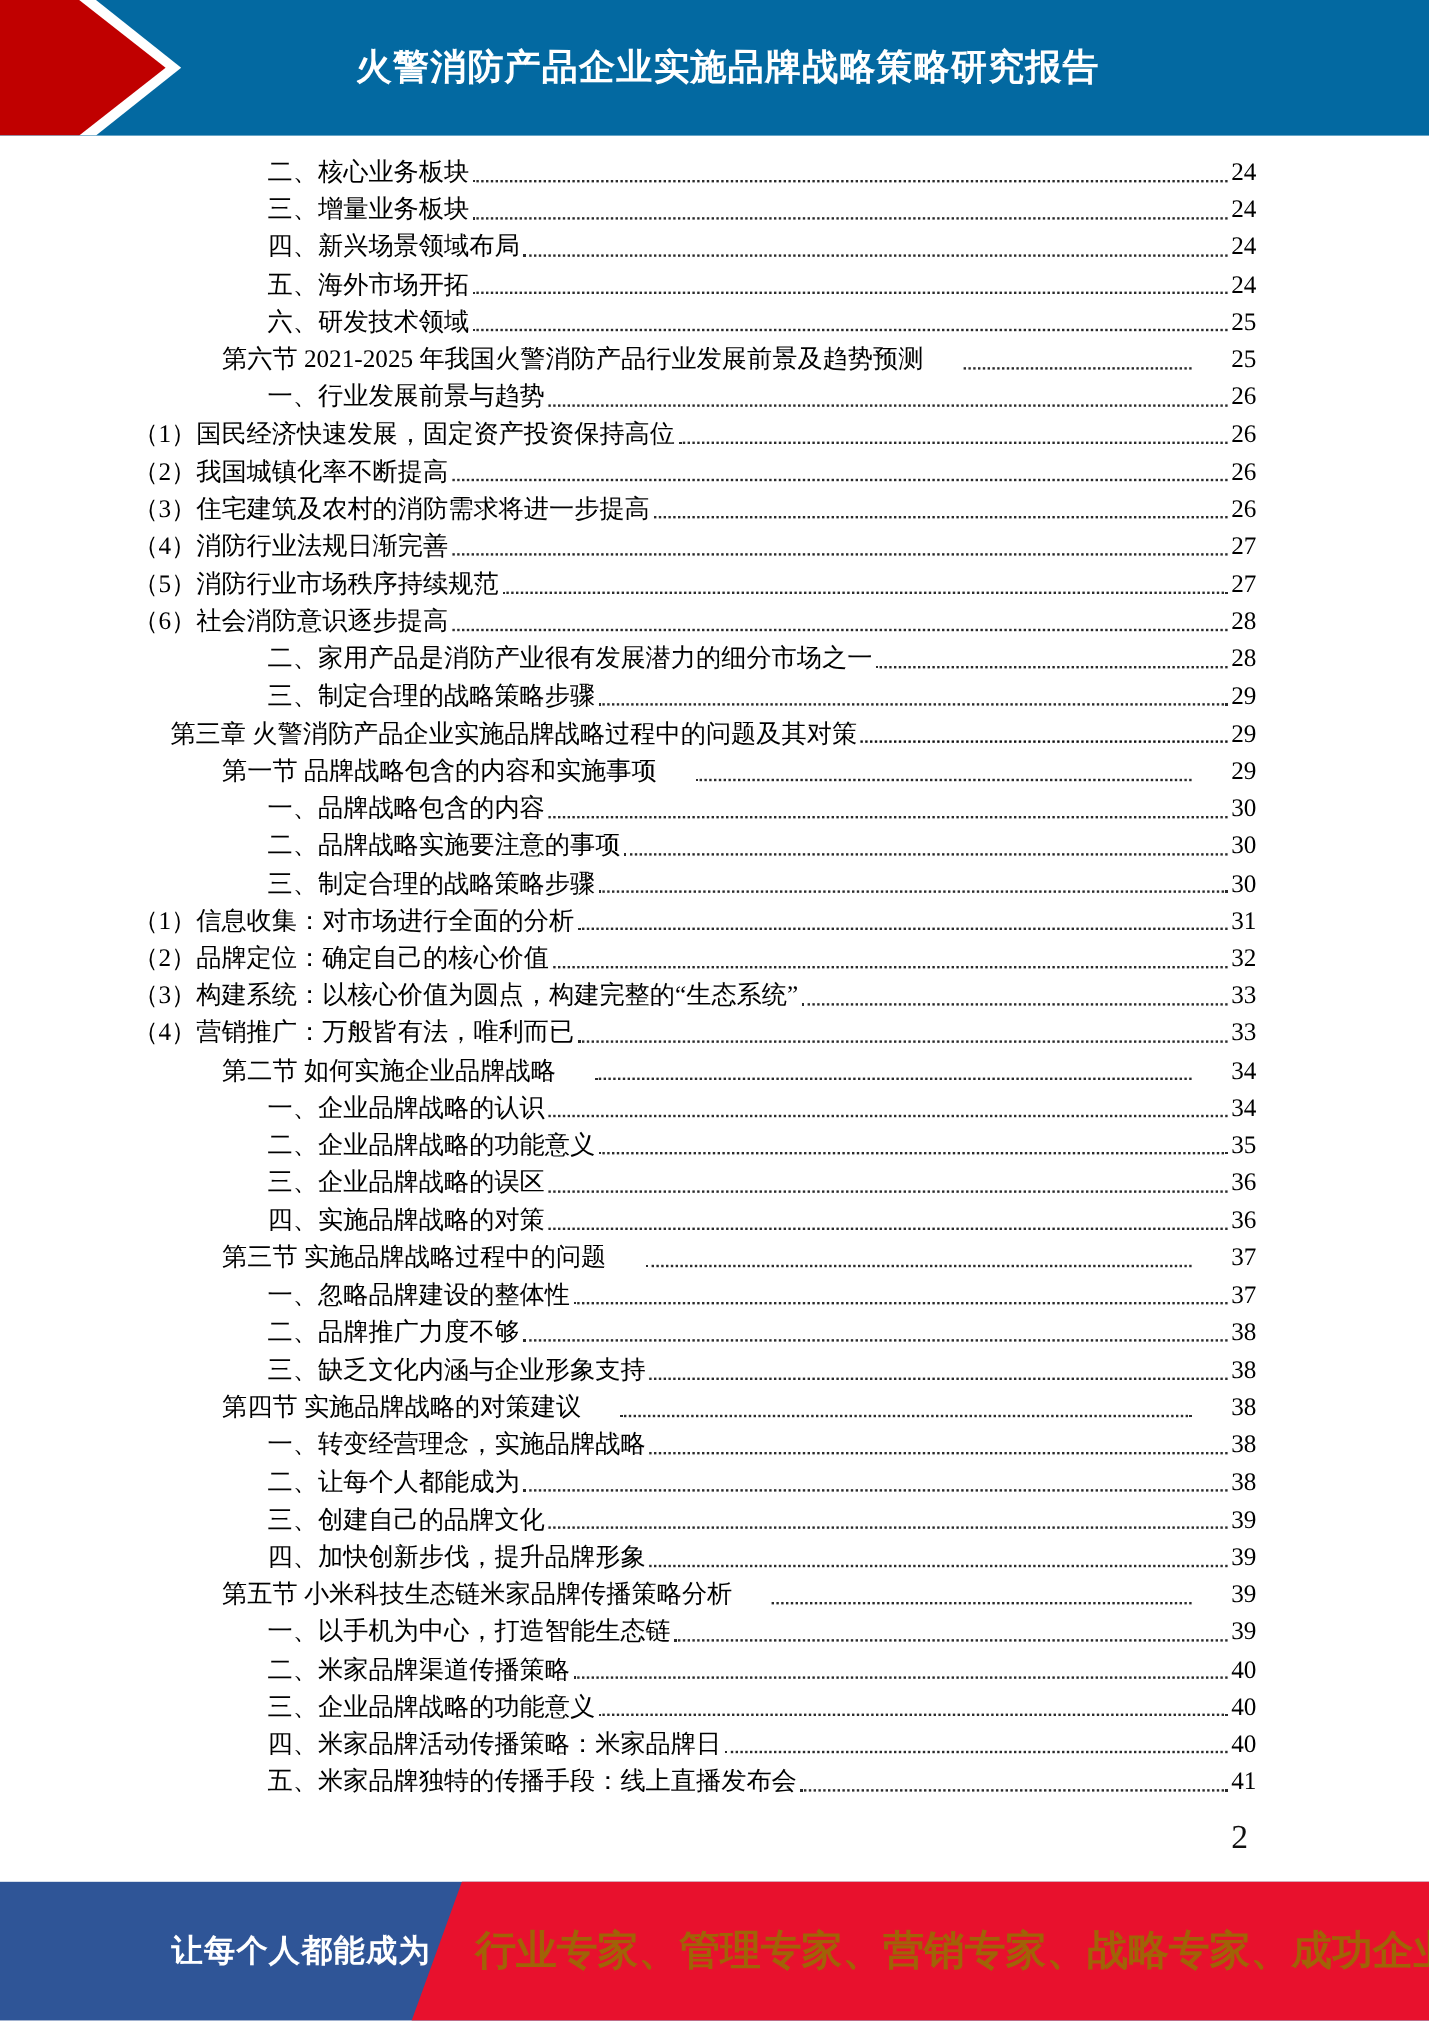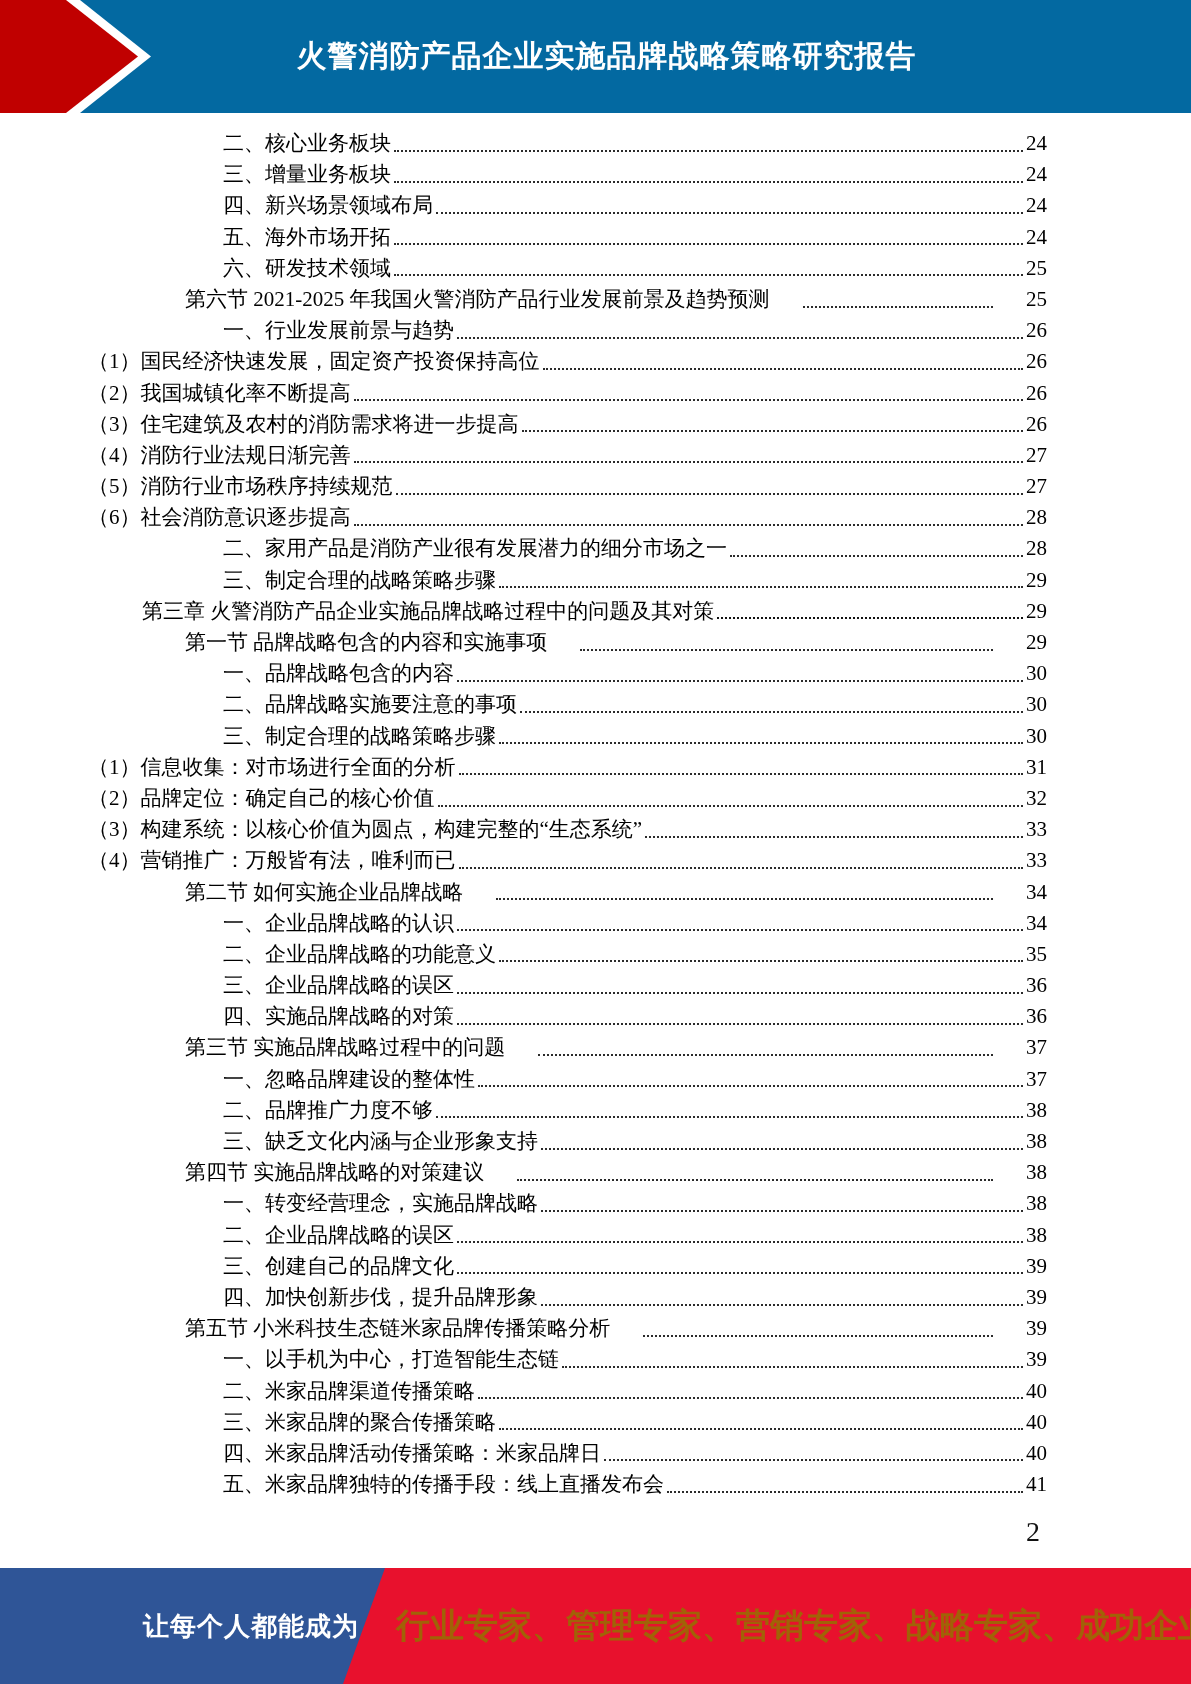--- a/index.html
+++ b/index.html
@@ -20,21 +20,21 @@
   .toc{position:absolute;top:128px;left:0;width:1191px;padding-right:144px;box-sizing:border-box;}
   .toc-row{display:flex;align-items:center;height:31.2px;font-size:21px;line-height:31.2px;white-space:nowrap;}
   .toc-row .toc-text{flex:0 0 auto;}
   .toc-row .dots{flex:1 1 auto;height:14px;margin:0 3px;border-bottom:2px dotted #2b2b2b;min-width:12px;}
   .toc-row .pageno{flex:0 0 auto;}
   .toc-row.bold{font-weight:normal;}
   .toc-row.bold .dots{border-bottom:2.6px dotted #111;}
   .lv-chapter{padding-left:142px;}
   .lv-section{padding-left:185px;gap:30px;}
   .lv-item{padding-left:223px;}
-  .lv-paren{padding-left:88px;}
+  .lv-paren{padding-left:111px;}
   
   .page-number{position:absolute;top:1516px;left:1026px;font-size:28px;color:#111;}
   
   .footer{position:absolute;left:0;bottom:0;width:1175px;height:116px;}
   .footer svg{position:absolute;top:0;left:0;}
   .footer-left{
     position:absolute;left:143px;top:50%;transform:translateY(-50%);
     color:#ffffff;font-size:26px;font-weight:600;letter-spacing:1px;white-space:nowrap;
     font-family:"Liberation Serif",serif;
   }
@@ -225,21 +225,21 @@
       <span class="toc-text">第四节 实施品牌战略的对策建议</span>
       <span class="dots"></span>
       <span class="pageno">38</span>
     </div>
     <div class="toc-row lv-item">
       <span class="toc-text">一、转变经营理念，实施品牌战略</span>
       <span class="dots"></span>
       <span class="pageno">38</span>
     </div>
     <div class="toc-row lv-item">
-      <span class="toc-text">二、企业品牌战略的误区</span>
+      <span class="toc-text">二、让每个人都能成为</span>
       <span class="dots"></span>
       <span class="pageno">38</span>
     </div>
     <div class="toc-row lv-item">
       <span class="toc-text">三、创建自己的品牌文化</span>
       <span class="dots"></span>
       <span class="pageno">39</span>
     </div>
     <div class="toc-row lv-item">
       <span class="toc-text">四、加快创新步伐，提升品牌形象</span>
@@ -255,21 +255,21 @@
       <span class="toc-text">一、以手机为中心，打造智能生态链</span>
       <span class="dots"></span>
       <span class="pageno">39</span>
     </div>
     <div class="toc-row lv-item">
       <span class="toc-text">二、米家品牌渠道传播策略</span>
       <span class="dots"></span>
       <span class="pageno">40</span>
     </div>
     <div class="toc-row lv-item">
-      <span class="toc-text">三、米家品牌的聚合传播策略</span>
+      <span class="toc-text">三、企业品牌战略的功能意义</span>
       <span class="dots"></span>
       <span class="pageno">40</span>
     </div>
     <div class="toc-row lv-item">
       <span class="toc-text">四、米家品牌活动传播策略：米家品牌日</span>
       <span class="dots"></span>
       <span class="pageno">40</span>
     </div>
     <div class="toc-row lv-item">
       <span class="toc-text">五、米家品牌独特的传播手段：线上直播发布会</span>

